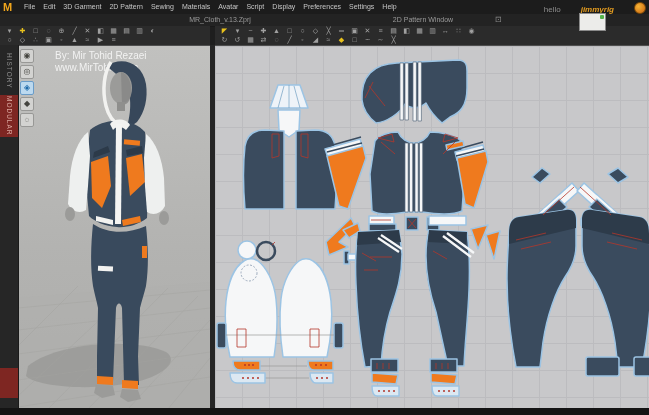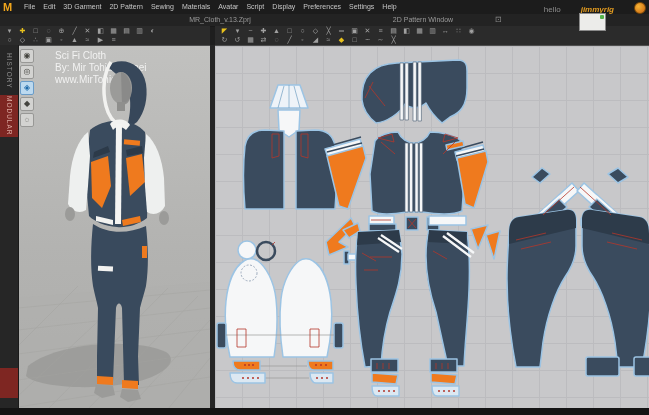--- a/index.html
+++ b/index.html
@@ -164,21 +164,20 @@
         <span>HISTORY</span>
       </div>
     <div class="vtab red">
         <span>MODULAR</span>
       </div>
     <div class="vtab red2"></div>
   </div>
 
   <div class="viewport3d">
     <div class="watermark">
-      <div>Sci Fi Cloth</div>
       <div>By: Mir Tohid Rezaei</div>
       <div>www.MirTohid.com</div>
     </div>
     <svg class="vp3dsvg" width="192" height="363" viewBox="0 0 192 363">
 
       <path d="M0,252 L192,236 L192,363 L0,363 Z" fill="#b0b0ae" opacity="0.5"></path>
       <path d="M10,320 C40,295 120,292 148,306 C160,314 150,328 118,336 C70,346 18,340 8,330 Z" fill="#9a9a98" opacity="0.85"></path>
       <g stroke="#a2a2a0" stroke-width="0.6" opacity="0.75">
         <path d="M0,262 L192,244"></path>
           <path d="M0,284 L192,262"></path>

